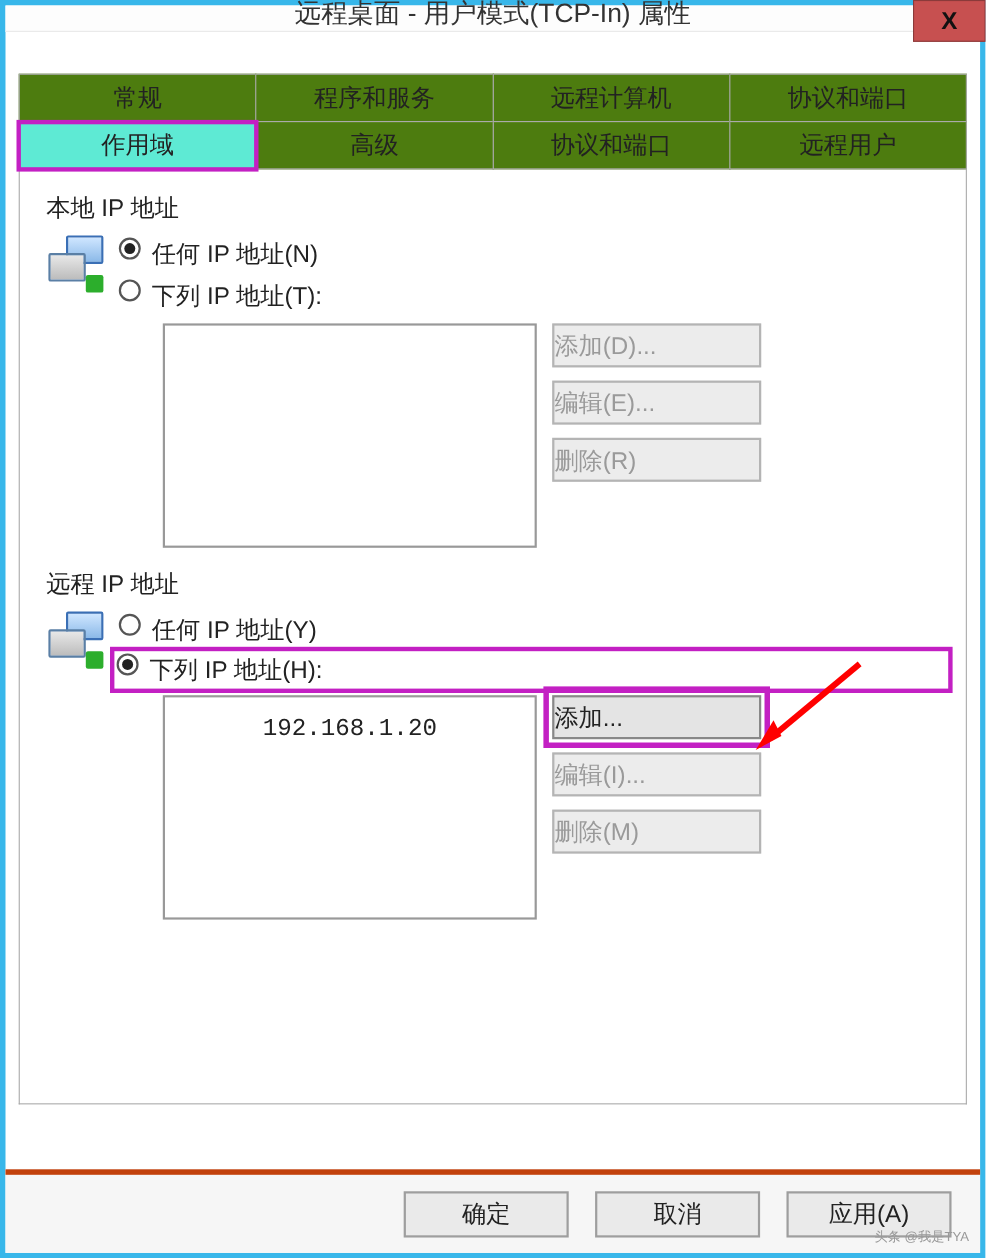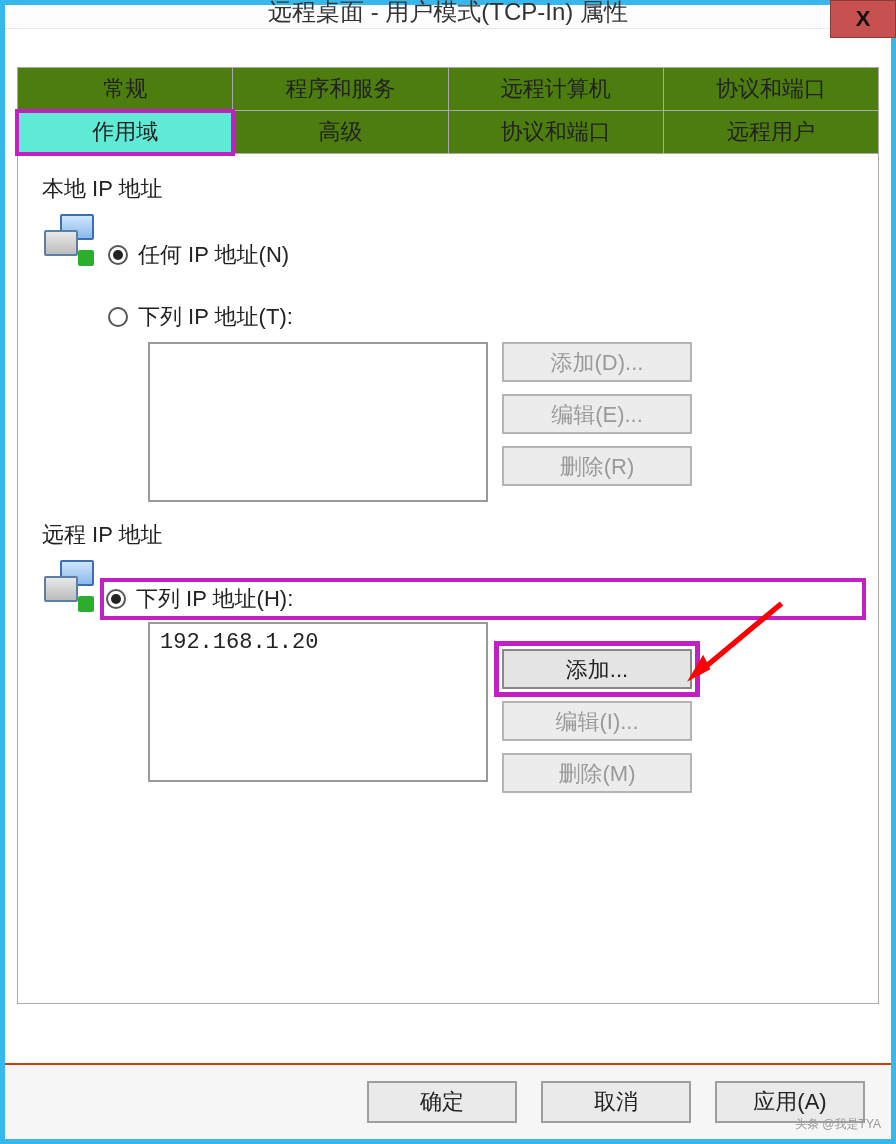--- a/index.html
+++ b/index.html
@@ -118,24 +118,23 @@
 .icon-monitors .mon.back { left: 18px; top: 0; }
 .icon-monitors .mon.front { left: 2px; top: 16px; border-color:#5a7fa5; background:linear-gradient(#e8e8e8,#bcbcbc);}
 .icon-monitors .green {
   position:absolute; left:36px; top:36px; width:16px; height:16px; background:#2cae2c; border-radius:2px;
 }
 .radios {
   flex: 1;
 }
 .radio-row {
   display: flex;
-  align-items: center;
+  align-items: flex-start;
   gap: 10px;
   padding: 4px 0;
-  margin-top: 24px;
 }
 .radio {
   width: 20px; height: 20px;
   border: 2px solid #555;
   border-radius: 50%;
   display: inline-flex;
   align-items: center;
   justify-content: center;
   cursor: pointer;
 }
@@ -155,69 +154,68 @@
   margin-left:-4px;
 }
 .list-area {
   display: flex;
   gap: 14px;
   margin-top: 6px;
   margin-left: 40px;
 }
 .listbox {
   width: 340px;
-  height: 160px;
+  height: 204px;
   border: 2px solid #999;
   background: #fff;
-  padding: 6px 10px;
+  padding: 16px 10px;
   font-family: "SimSun","Courier New",monospace;
   font-size: 22px;
   color:#222;
+  text-align:center;
 }
 .listbox.disabled { background: #fff; color:#888;}
 .btn-col {
   display: flex;
   flex-direction: column;
   gap: 12px;
 }
 .btn {
   width: 190px;
   height: 40px;
   border: 2px solid #b4b4b4;
   background: #ececec;
   color: #9a9a9a;
   font-size: 22px;
-  text-align: center;
   padding: 4px 0;
   cursor: default;
 }
 .btn.enabled {
   background: #e4e4e4;
   color:#222;
   border-color:#888;
   cursor:pointer;
-  margin-top:27px;
 }
 .highlight-btn {
   outline: 5px solid #c320c3;
   outline-offset: 3px;
 }
 .arrow {
   position: absolute;
   right: 86px;
   top: 445px;
   width: 120px;
   height: 90px;
   pointer-events:none;
 }
 .bottom-bar {
   position: absolute;
   left: 0; right: 0; bottom: 0;
   height: 76px;
-  border-top: 2px solid #c2410c;
+  border-top: 5px solid #c2410c;
   display: flex;
   justify-content: flex-end;
   align-items: center;
   gap: 24px;
   padding-right: 26px;
   background: #f6f6f6;
 }
 .bottom-bar .dlg-btn {
   width: 150px;
   height: 42px;
@@ -291,20 +289,24 @@
 
       <div class="section">
         <div class="group-label">远程 IP 地址</div>
         <div class="sec-body">
           <div class="icon-monitors">
             <div class="mon back"></div>
               <div class="mon front"></div>
               <div class="green"></div>
           </div>
           <div class="radios">
+            <div class="radio-row">
+              <span class="radio"></span>
+              <span class="radio-label">任何 IP 地址(Y)</span>
+            </div>
             <div class="radio-row highlight-radio">
               <span class="radio checked"></span>
               <span class="radio-label">下列 IP 地址(H):</span>
             </div>
             <div class="list-area">
               <div class="listbox">
                 <div>192.168.1.20</div>
               </div>
               <div class="btn-col">
                 <div class="btn enabled highlight-btn"><span>添加...</span></div>

